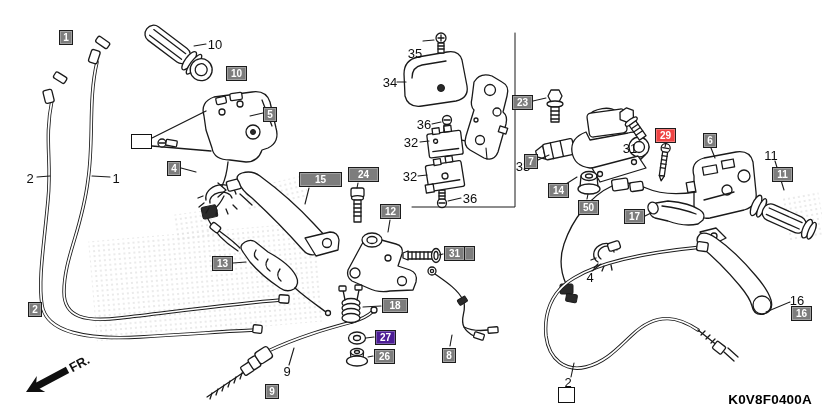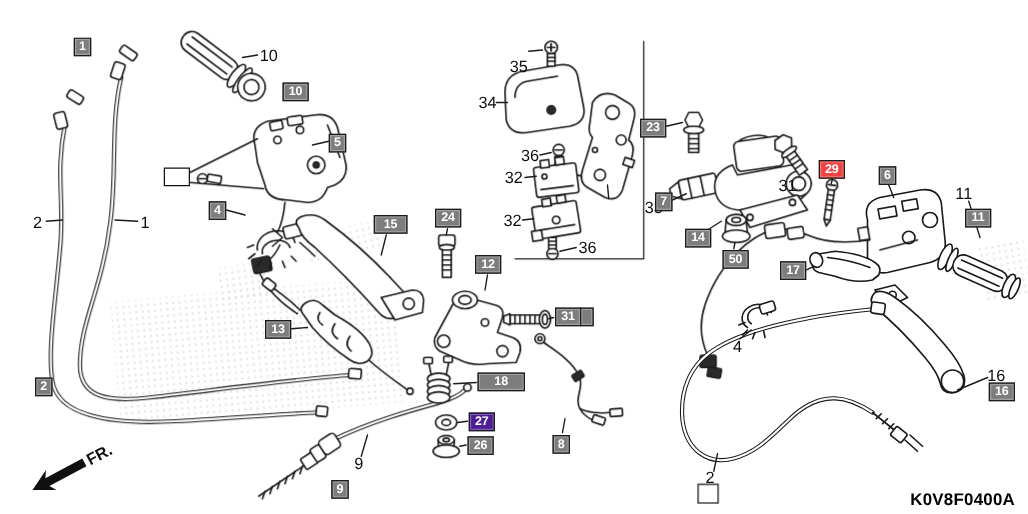--- a/index.html
+++ b/index.html
@@ -387,27 +387,27 @@
     <polygon points="0,0 17,-9 13.5,-3.5 47,-3.5 47,3.5 13.5,3.5 17,9" fill="#101010"></polygon>
     <text x="50" y="4.5" font-size="13" font-weight="bold" fill="#101010" font-family="Liberation Sans, sans-serif">FR.</text>
   </g>
 </svg>
 
 <div>
       <div class="tag" style="left: 59px; top: 30px; width: 14px; background: rgb(125, 125, 125);">1</div>
       <div class="tag" style="left: 226px; top: 66px; width: 21px; background: rgb(125, 125, 125);">10</div>
       <div class="tag" style="left: 263px; top: 107px; width: 14px; background: rgb(125, 125, 125);">5</div>
       <div class="tag" style="left: 167px; top: 161px; width: 14px; background: rgb(125, 125, 125);">4</div>
-      <div class="tag" style="left: 299px; top: 172px; width: 27px; background: rgb(125, 125, 125);">15</div>
-      <div class="tag" style="left: 348px; top: 167px; width: 21px; background: rgb(125, 125, 125);">24</div>
+      <div class="tag" style="left: 299px; top: 172px; width: 43px; background: rgb(125, 125, 125);">15</div>
+      <div class="tag" style="left: 348px; top: 167px; width: 31px; background: rgb(125, 125, 125);">24</div>
       <div class="tag" style="left: 380px; top: 204px; width: 21px; background: rgb(125, 125, 125);">12</div>
       <div class="tag" style="left: 212px; top: 256px; width: 21px; background: rgb(125, 125, 125);">13</div>
       <div class="tag" style="left: 444px; top: 246px; width: 21px; background: rgb(125, 125, 125);">31</div>
       <div class="tag" style="left: 463.5px; top: 246px; width: 11px; background: rgb(125, 125, 125);"></div>
-      <div class="tag" style="left: 382px; top: 298px; width: 38px; background: rgb(125, 125, 125);">18</div>
+      <div class="tag" style="left: 382px; top: 298px; width: 26px; background: rgb(125, 125, 125);">18</div>
       <div class="tag" style="left: 375px; top: 330px; width: 21px; background: #4c1d95;">27</div>
       <div class="tag" style="left: 374px; top: 349px; width: 21px; background: rgb(125, 125, 125);">26</div>
       <div class="tag" style="left: 442px; top: 348px; width: 14px; background: rgb(125, 125, 125);">8</div>
       <div class="tag" style="left: 28px; top: 302px; width: 14px; background: rgb(125, 125, 125);">2</div>
       <div class="tag" style="left: 265px; top: 384px; width: 14px; background: rgb(125, 125, 125);">9</div>
       <div class="tag" style="left: 512px; top: 95px; width: 21px; background: rgb(125, 125, 125);">23</div>
       <div class="tag" style="left: 524px; top: 154px; width: 14px; background: rgb(125, 125, 125);">7</div>
       <div class="tag" style="left: 548px; top: 183px; width: 21px; background: rgb(125, 125, 125);">14</div>
       <div class="tag" style="left: 578px; top: 200px; width: 21px; background: rgb(125, 125, 125);">50</div>
       <div class="tag" style="left: 655px; top: 128px; width: 21px; background: #ef4444;">29</div>

